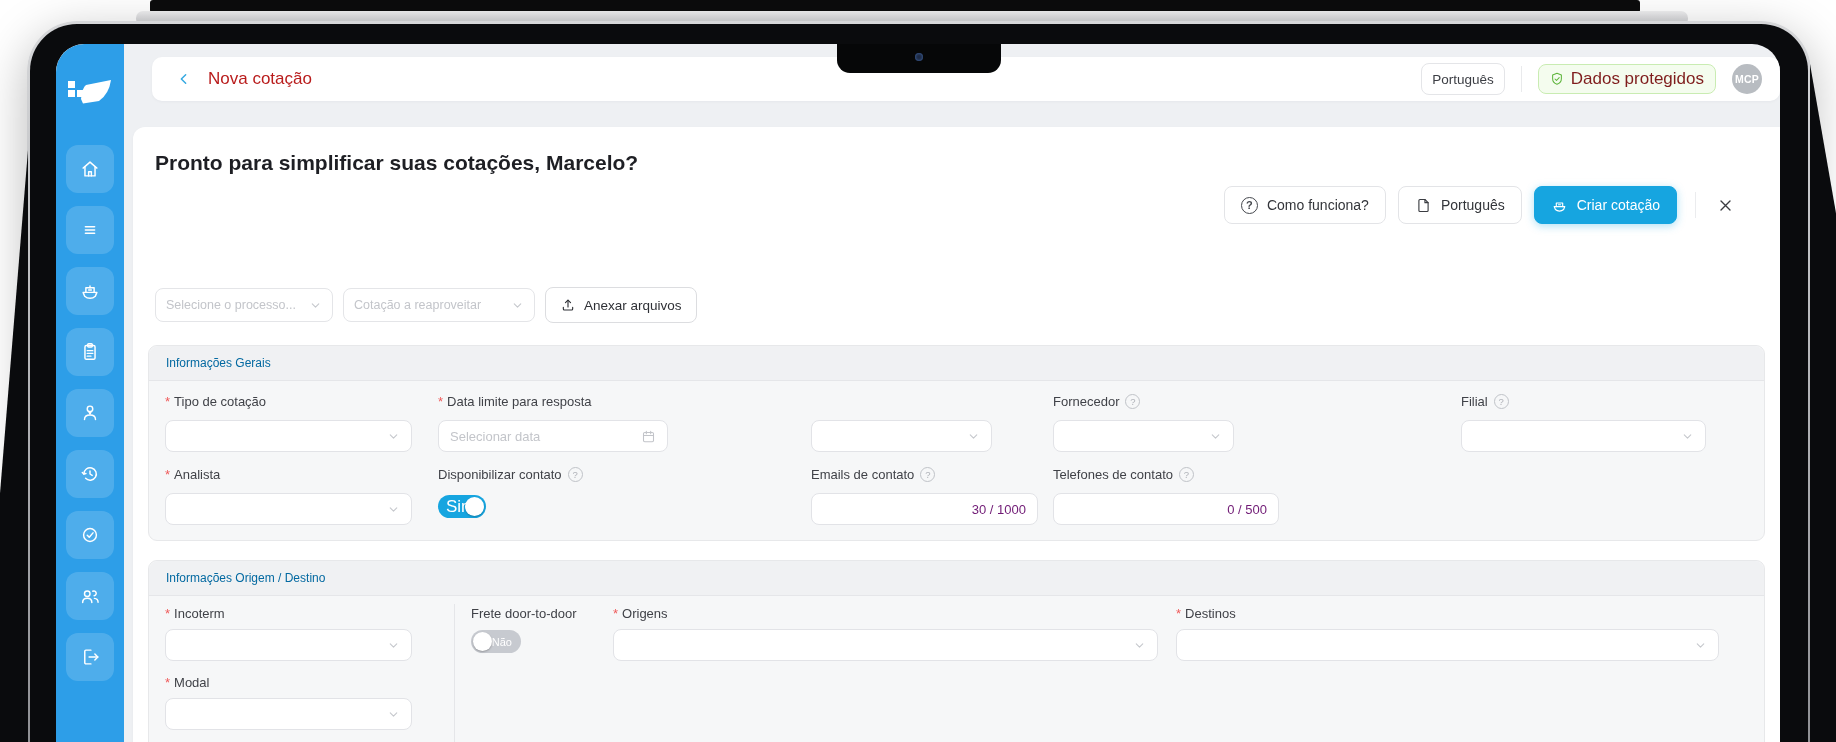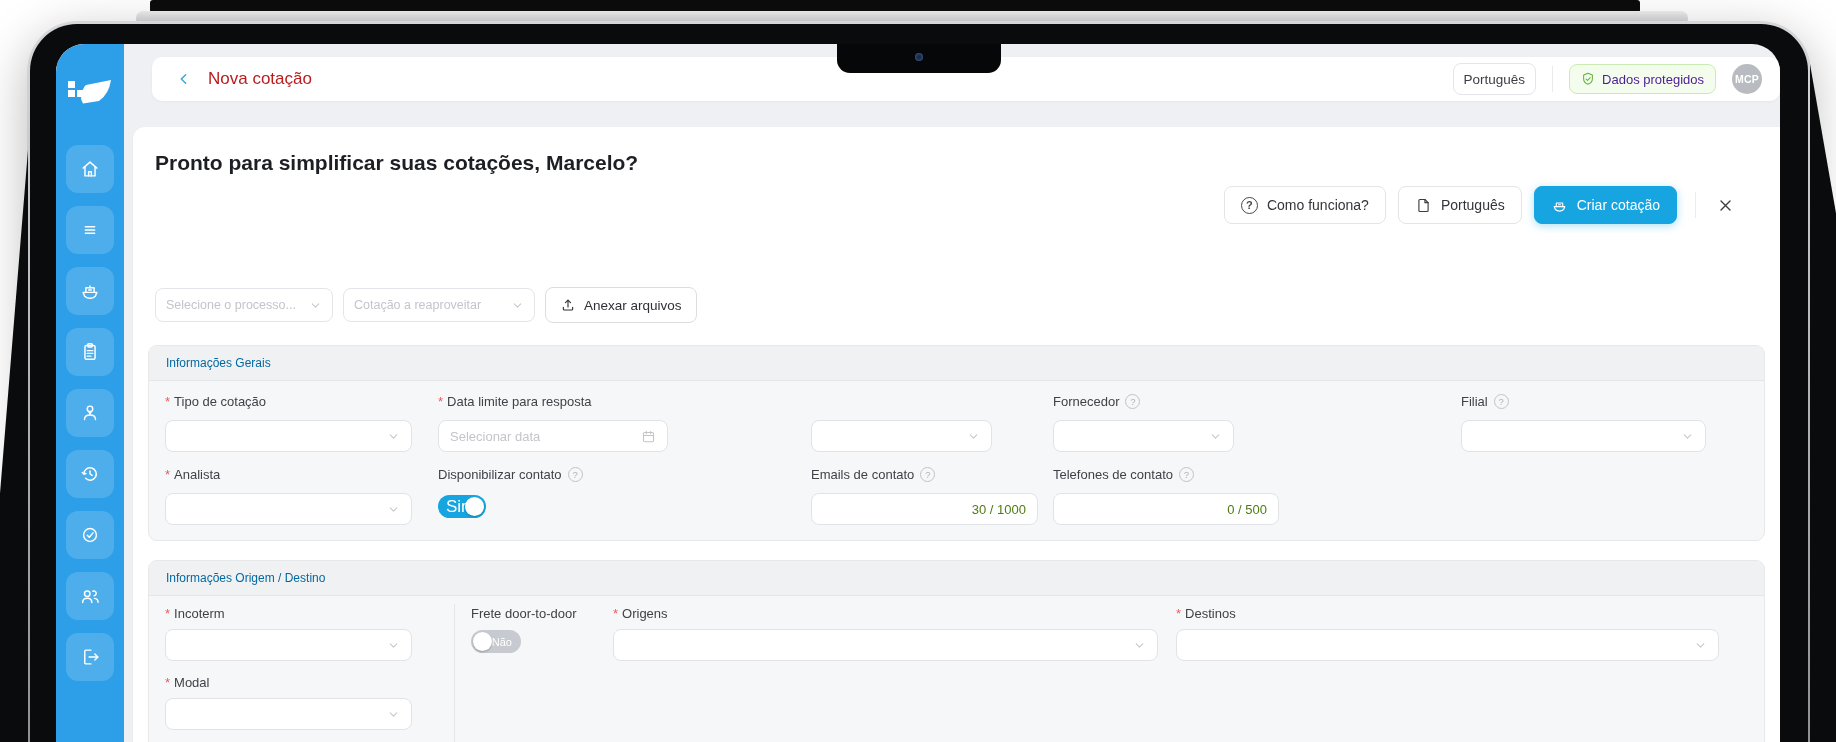--- a/index.html
+++ b/index.html
@@ -37,21 +37,21 @@
   
   .topbar{left:96px;top:13px;right:0;height:44px;background:#fff;border-radius:10px;
     display:flex;align-items:center;padding:0 18px 0 24px;box-shadow:0 1px 3px rgba(20,30,60,.04);}
   .back{width:16px;height:16px;color:#35a9e1;display:flex;align-items:center;}
   .tb-title{margin-left:16px;font-size:17px;color:#b91c1c;}
   .tb-right{margin-left:auto;display:flex;align-items:center;}
   .lang-btn{height:30px;border:1px solid #e4e5e8;border-radius:8px;background:#fff;
     display:flex;align-items:center;gap:8px;padding:0 10px;font-size:13.5px;color:#3c3e44;cursor:pointer;flex-direction:column;}
   .tb-div{width:1px;height:26px;background:#e9eaec;margin:0 16px;}
   .badge{height:28px;border:1px solid #c9ecb2;border-radius:8px;background:#f4fcee;
-    display:flex;align-items:center;gap:7px;padding:0 11px;font-size:13px;color:#4c1d95;}
+    display:flex;align-items:center;gap:7px;padding:0 11px;font-size:17px;color:#7f1d1d;}
   .avatar{width:30px;height:30px;border-radius:50%;background:#b8bcc1;color:#fff;
     font-size:10.5px;font-weight:bold;display:flex;align-items:center;justify-content:center;
     margin-left:16px;letter-spacing:.3px;}
 
   
   .card{left:77px;top:83px;right:0;bottom:0;background:#fff;border-radius:12px 0 0 0;
     overflow:hidden;box-shadow:0 1px 3px rgba(20,30,60,.04);}
   .hero-title{left:22px;top:24px;font-size:21px;font-weight:bold;color:#1e1f24;}
   .hero-sub{left:22px;top:62px;font-size:13.5px;color:#797b82;}
   .hero-actions{top:58px;right:44px;height:40px;display:flex;align-items:center;gap:12px;}
@@ -81,21 +81,21 @@
     display:flex;align-items:center;padding:0 17px;font-size:12px;color:#0369a1;}
   .sec-body{position:relative;}
   .flabel{position:absolute;display:flex;align-items:center;font-size:13px;color:#404248;}
   .req{color:#ef5a5a;margin-right:4px;}
   .help{width:15px;height:15px;border:1px solid #c0c3c8;border-radius:50%;color:#aeb1b7;
     font-size:9.5px;display:flex;align-items:center;justify-content:center;margin-left:6px;box-sizing:border-box;}
   .fselect,.finput{position:absolute;height:32px;background:#fff;border:1px solid #e2e3e7;
     border-radius:8px;box-sizing:border-box;display:flex;align-items:center;padding:0 11px;cursor:pointer;}
   .fselect{justify-content:flex-end;color:#c6c8cd;}
   .fselect .ph{margin-right:auto;font-size:13px;color:#c3c5ca;}
-  .finput{justify-content:flex-end;font-size:13px;color:#4d7c0f;}
+  .finput{justify-content:flex-end;font-size:13px;color:#701a75;}
   .chev{width:13px;height:13px;color:#c6c8cd;}
   .vdiv{position:absolute;width:1px;background:#e5e6e9;}
 
   .toggle{position:absolute;height:23px;border-radius:12px;display:flex;align-items:center;
     cursor:pointer;box-sizing:border-box;}
   .toggle .knob{position:absolute;top:2px;width:19px;height:19px;border-radius:50%;background:#fff;
     box-shadow:0 1px 2px rgba(0,0,0,.25);}
   .toggle.on{width:48px;background:#16a5e0;}
   .toggle.on .t-txt{color:#fff;font-size:17px;margin-left:8px;}
   .toggle.on .knob{right:2px;}

